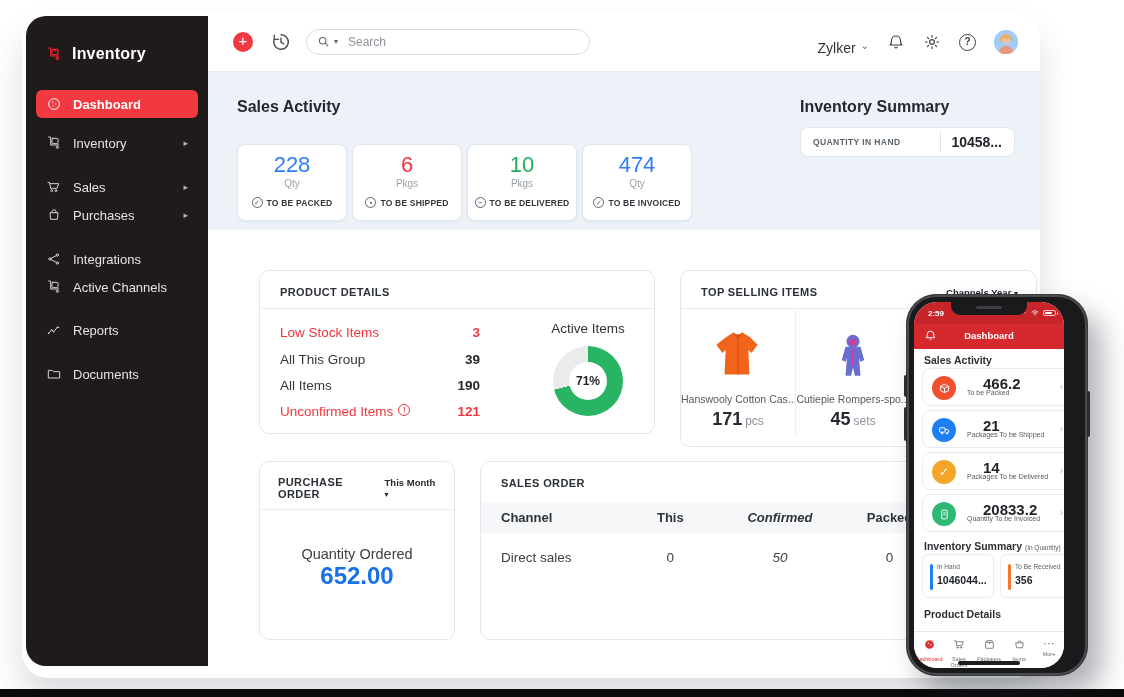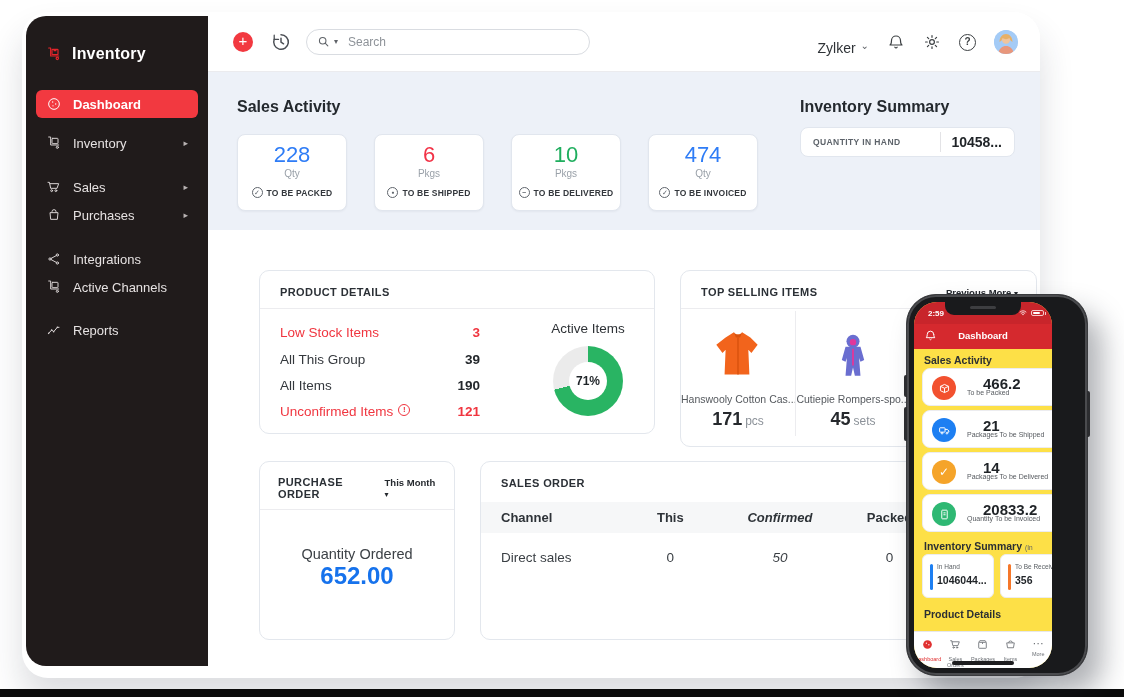--- a/index.html
+++ b/index.html
@@ -44,21 +44,21 @@
   .orgname { font-size:14px; color:#2f3337; display:flex; align-items:flex-start; gap:5px; cursor:pointer;margin-top:11px; }
   .orgname .caret { font-size:10px; color:#5f6368; }
   .tbicon { width:18px; height:18px; color:#3c4043; cursor:pointer; }
   .helpbtn { width:17px; height:17px; border:1.6px solid #3c4043; border-radius:50%; font-size:10px;
              font-weight:700; color:#3c4043; text-align:center; line-height:14px; cursor:pointer; }
   .avatar { width:24px; height:24px; border-radius:50%; background:#a4cbf6; overflow:hidden; cursor:pointer; }
 
   
   .band { position:absolute; left:186px; top:60px; width:832px; height:158px; background:#edf1f8; }
   .band-title { font-size:16px; font-weight:700; color:#24292e; }
-  .sa-cards { position:absolute; left:29px; top:62px; display:flex; gap:27px; }
+  .sa-cards { position:absolute; left:29px; top:72px; display:flex; gap:5px; }
   .sa-card { width:110px; height:77px; background:#fff; border:1px solid #e1e6ee; border-radius:8px;
              box-shadow:0 1px 2px rgba(30,40,60,.05); text-align:center; padding-top:7px; cursor:pointer; }
   .sa-num { font-size:22px; font-weight:500; }
   .sa-unit { font-size:10px; color:#9aa1a9; margin-top:0; }
   .sa-label { margin-top:8px; display:flex; align-items:center; justify-content:center; gap:4px;
               font-size:8.5px; font-weight:700; color:#34383d; letter-spacing:.2px; }
   .ring { width:11px; height:11px; border:1.1px solid #5f656c; border-radius:50%; font-size:7px;
           line-height:9px; color:#5f656c; text-align:center; }
   .inv-row { position:absolute; left:592px; width:215px; height:30px; background:#fff;
              border:1px solid #e1e6ee; border-radius:8px; display:flex; align-items:center; }
@@ -106,22 +106,22 @@
   .so-c { text-align:center; }
   .so-c1 { width:100px; } .so-c2 { width:120px;font-style:italic; } .so-c3 { width:100px; } .so-c4 { width:97px; }
 
   
   .phone { position:absolute; left:906px; top:294px; width:182px; height:382px;
            background:#191a1c; border-radius:30px; border:1px solid #3a3b3e;
            box-shadow:14px 18px 28px rgba(30,35,45,.35), inset 0 0 0 2px #4a4b4e; z-index:50; }
   .ph-btn { position:absolute; right:-3px; top:96px; width:3px; height:46px; background:#2c2d30; border-radius:0 2px 2px 0; }
   .ph-btn2 { position:absolute; left:-3px; top:80px; width:3px; height:22px; background:#2c2d30; border-radius:2px 0 0 2px; }
   .ph-btn3 { position:absolute; left:-3px; top:112px; width:3px; height:34px; background:#2c2d30; border-radius:2px 0 0 2px; }
-  .screen { position:absolute; left:7px; top:7px; width:138px; height:366px; border-radius:23px;
-            overflow:hidden; background:#fde047;padding-left:15px; }
+  .screen { position:absolute; left:7px; top:7px; width:150px; height:366px; border-radius:23px;
+            overflow:hidden; background:#ffffff;padding-left:15px; }
   .notch { position:absolute; left:50%; top:0; transform:translateX(-50%); width:76px; height:13px;
            background:#191a1c; border-radius:0 0 9px 9px; z-index:5; }
   .speaker { position:absolute; left:50%; top:4px; transform:translateX(-50%); width:26px; height:3px;
              background:#3d3e41; border-radius:2px; }
   .statusbar { position:absolute; left:0; top:0; width:100%; height:22px; background:#c8252b;
                color:#fff; font-size:8px; font-weight:700; }
   .st-time { position:absolute; left:14px; top:7px; }
   .st-icons { position:absolute; right:8px; top:7px; display:flex; align-items:center; gap:3px; }
   .st-dots { font-size:7px; letter-spacing:1px; color:#f3b9bb; line-height:6px; }
   .wifi { width:10px; height:8px; color:#fff; }
@@ -237,20 +237,26 @@
         <svg class="sicon" viewBox="0 0 24 24" fill="none" stroke="currentColor" stroke-width="1.5" stroke-linecap="round" stroke-linejoin="round">
           <path d="M4 17l4.5-5 3 2.5L17 8h2.5"></path>
             <circle cx="4" cy="17" r="1.2" fill="currentColor" stroke="none"></circle>
             <circle cx="8.5" cy="12" r="1.2" fill="currentColor" stroke="none"></circle>
             <circle cx="11.5" cy="14.5" r="1.2" fill="currentColor" stroke="none"></circle>
             <circle cx="17" cy="8" r="1.2" fill="currentColor" stroke="none"></circle>
         </svg>
         <span class="lbl">Reports</span>
       </div>
 
+      <div class="side-item" style="top:344px">
+        <svg class="sicon" viewBox="0 0 24 24" fill="none" stroke="currentColor" stroke-width="1.5" stroke-linejoin="round">
+          <path d="M3.5 6.5h6l1.8 2h9.2v9.5h-17z"></path>
+        </svg>
+        <span class="lbl">Documents</span>
+      </div>
     </aside>
 
     <div class="topbar">
       <div class="plusbtn">+</div>
       <svg class="histbtn" viewBox="0 0 24 24" fill="none" stroke="currentColor" stroke-width="1.6" stroke-linecap="round">
         <path d="M12 4a8 8 0 1 1-7.4 5"></path>
           <path d="M4.6 4.5v4.7h4.7" stroke-width="1.4"></path>
           <path d="M12 8v4.2l2.8 1.8"></path>
       </svg>
       <div class="searchbox">
@@ -359,21 +365,21 @@
           <div class="donut" style="background: conic-gradient(rgb(41, 180, 99) 0deg, rgb(41, 180, 99) 71%, rgb(235, 235, 235) 71%, rgb(235, 235, 235) 100%);">
             <div class="donut-hole">71%</div>
           </div>
         </div>
       </div>
 
       <div class="card" style="left:472px;top:40px;width:357px;height:177px">
         <div class="card-head">
           <span class="card-title">TOP SELLING ITEMS</span>
           <span class="card-filter">
-            <span>Previous More</span>
+            <span>Channels Year</span>
             <span class="caret">▾</span>
           </span>
         </div>
         <div class="ts-div" style="left:114px"></div>
         <div class="ts-div" style="left:229px"></div>
 
         <div class="ts-col" style="left:0">
           <div class="ts-img">
             <svg viewBox="0 0 60 60" width="62" height="62">
               <path fill="#f2641c" d="M18 12l8-5c1 3 7 3 8 0l8 5 7 7-6 8-3-3 1 24H17l1-24-3 3-6-8z"></path>

